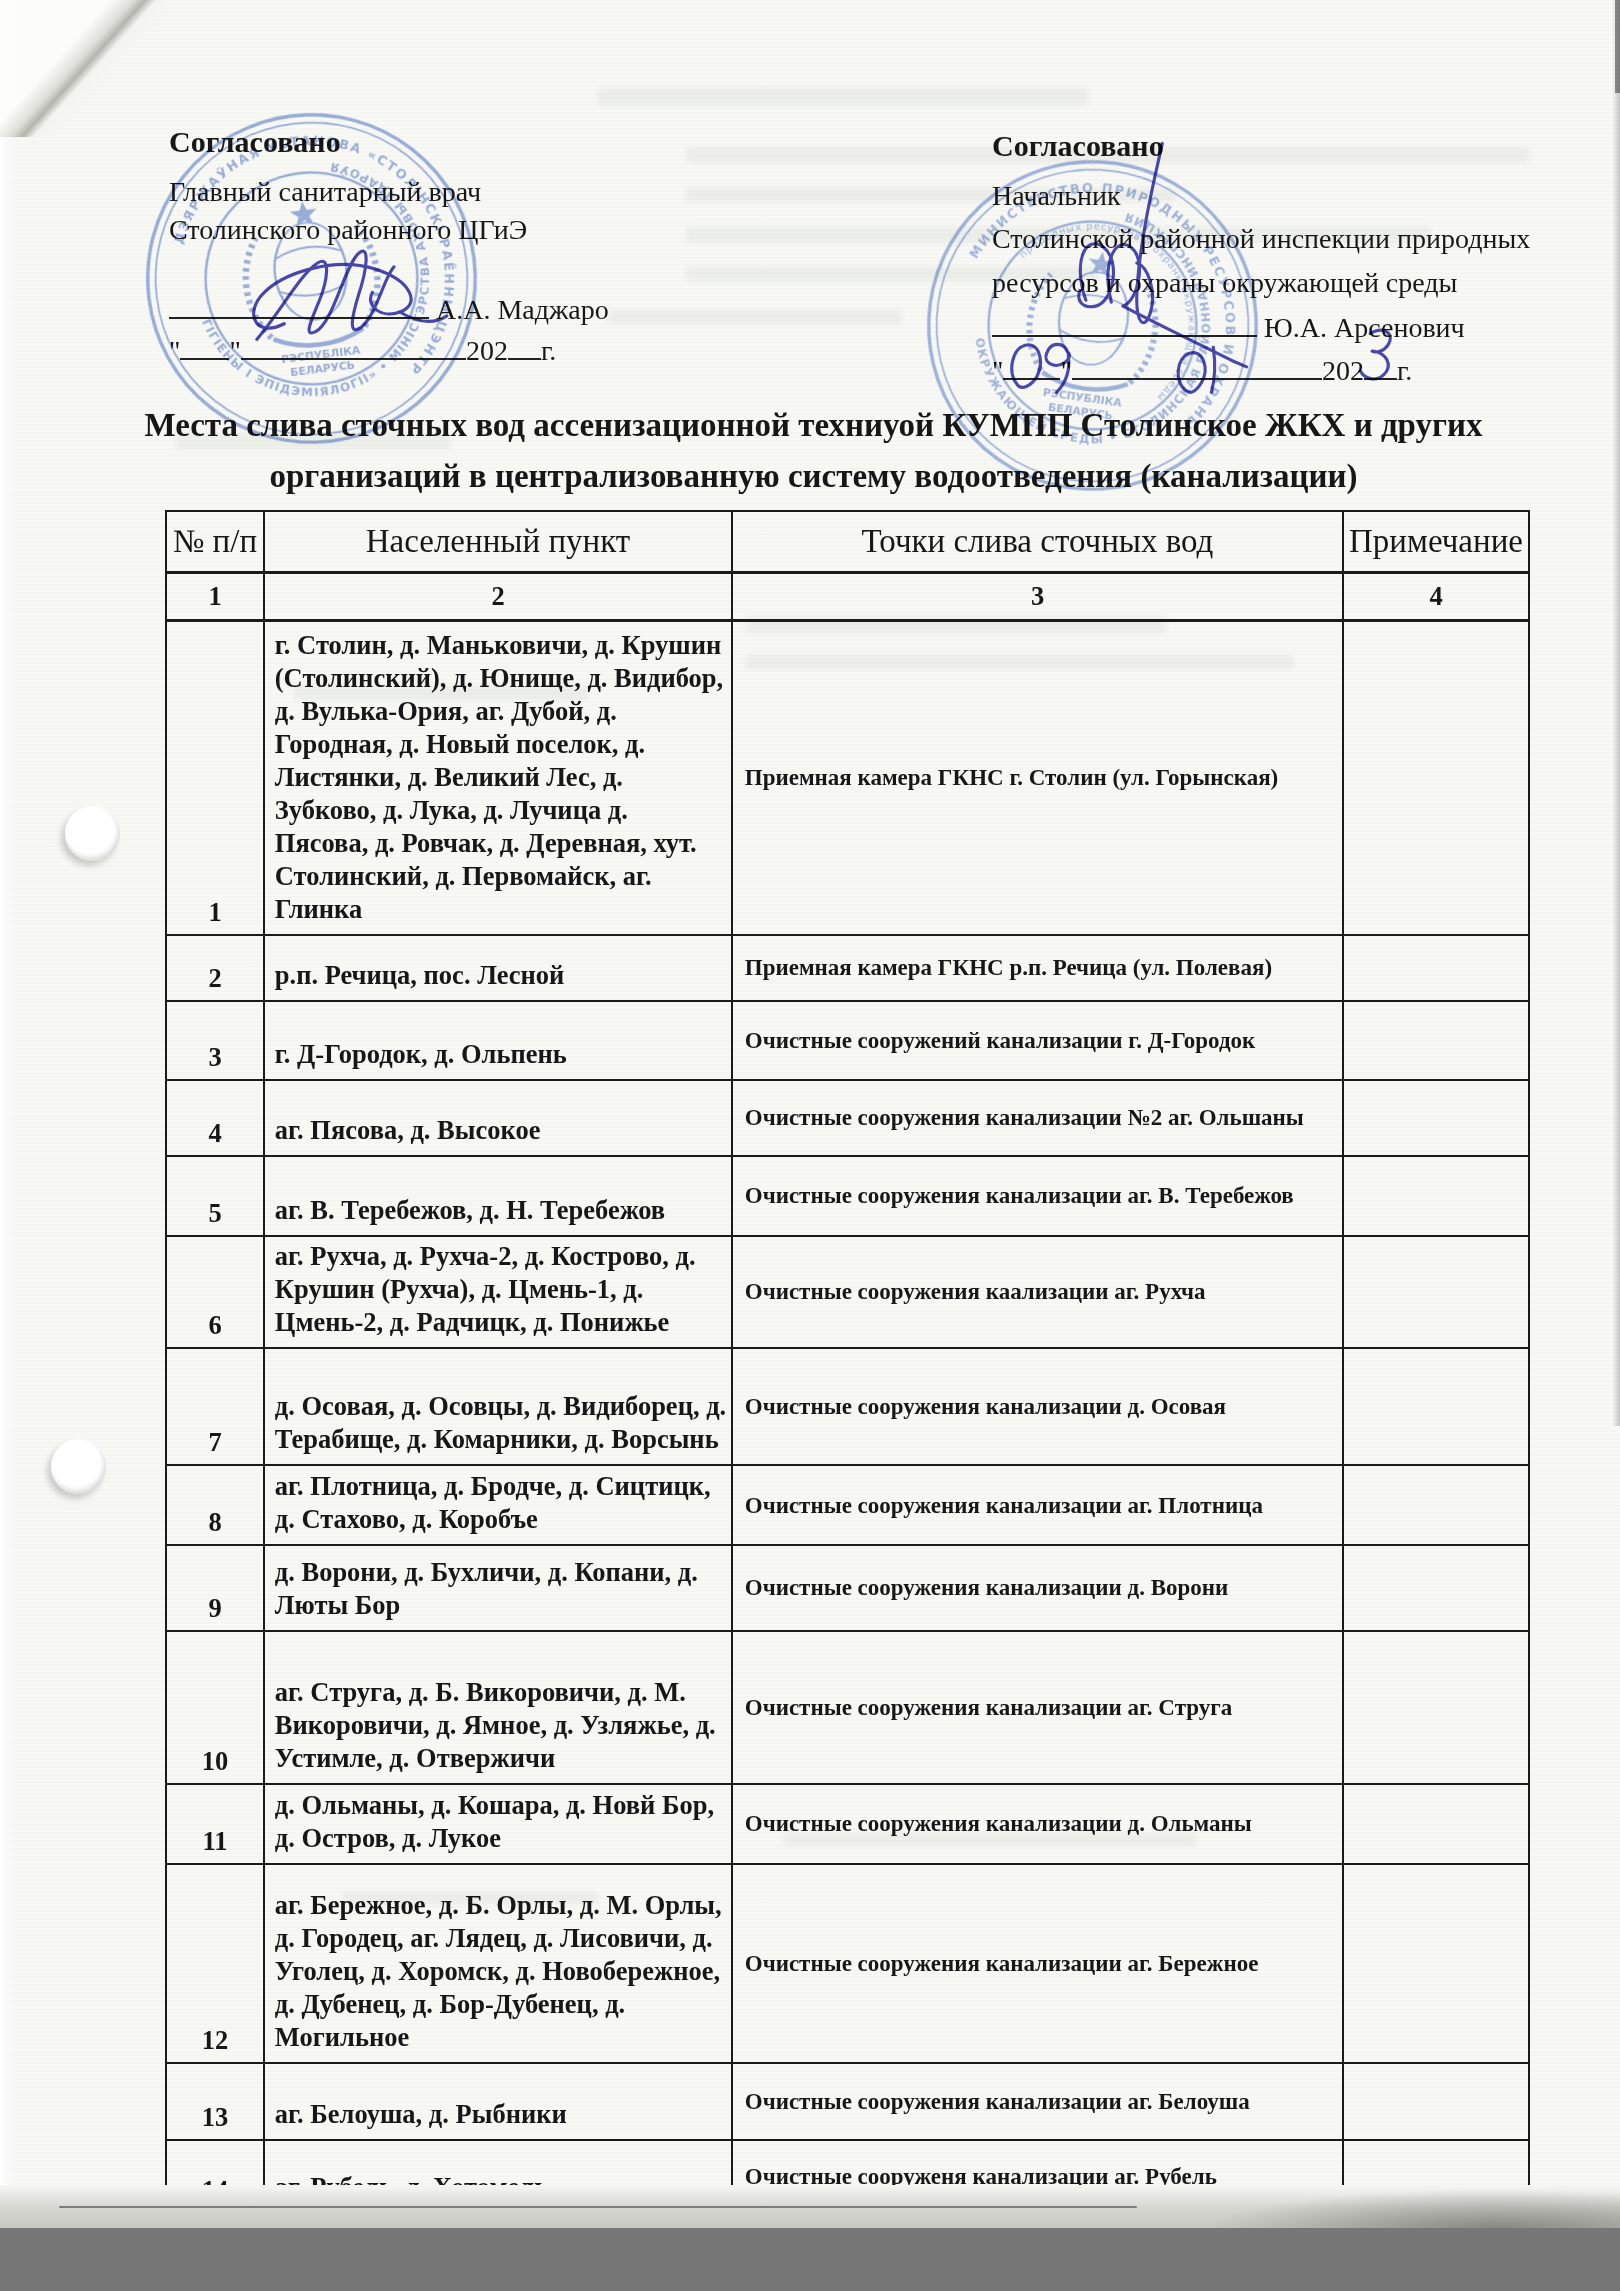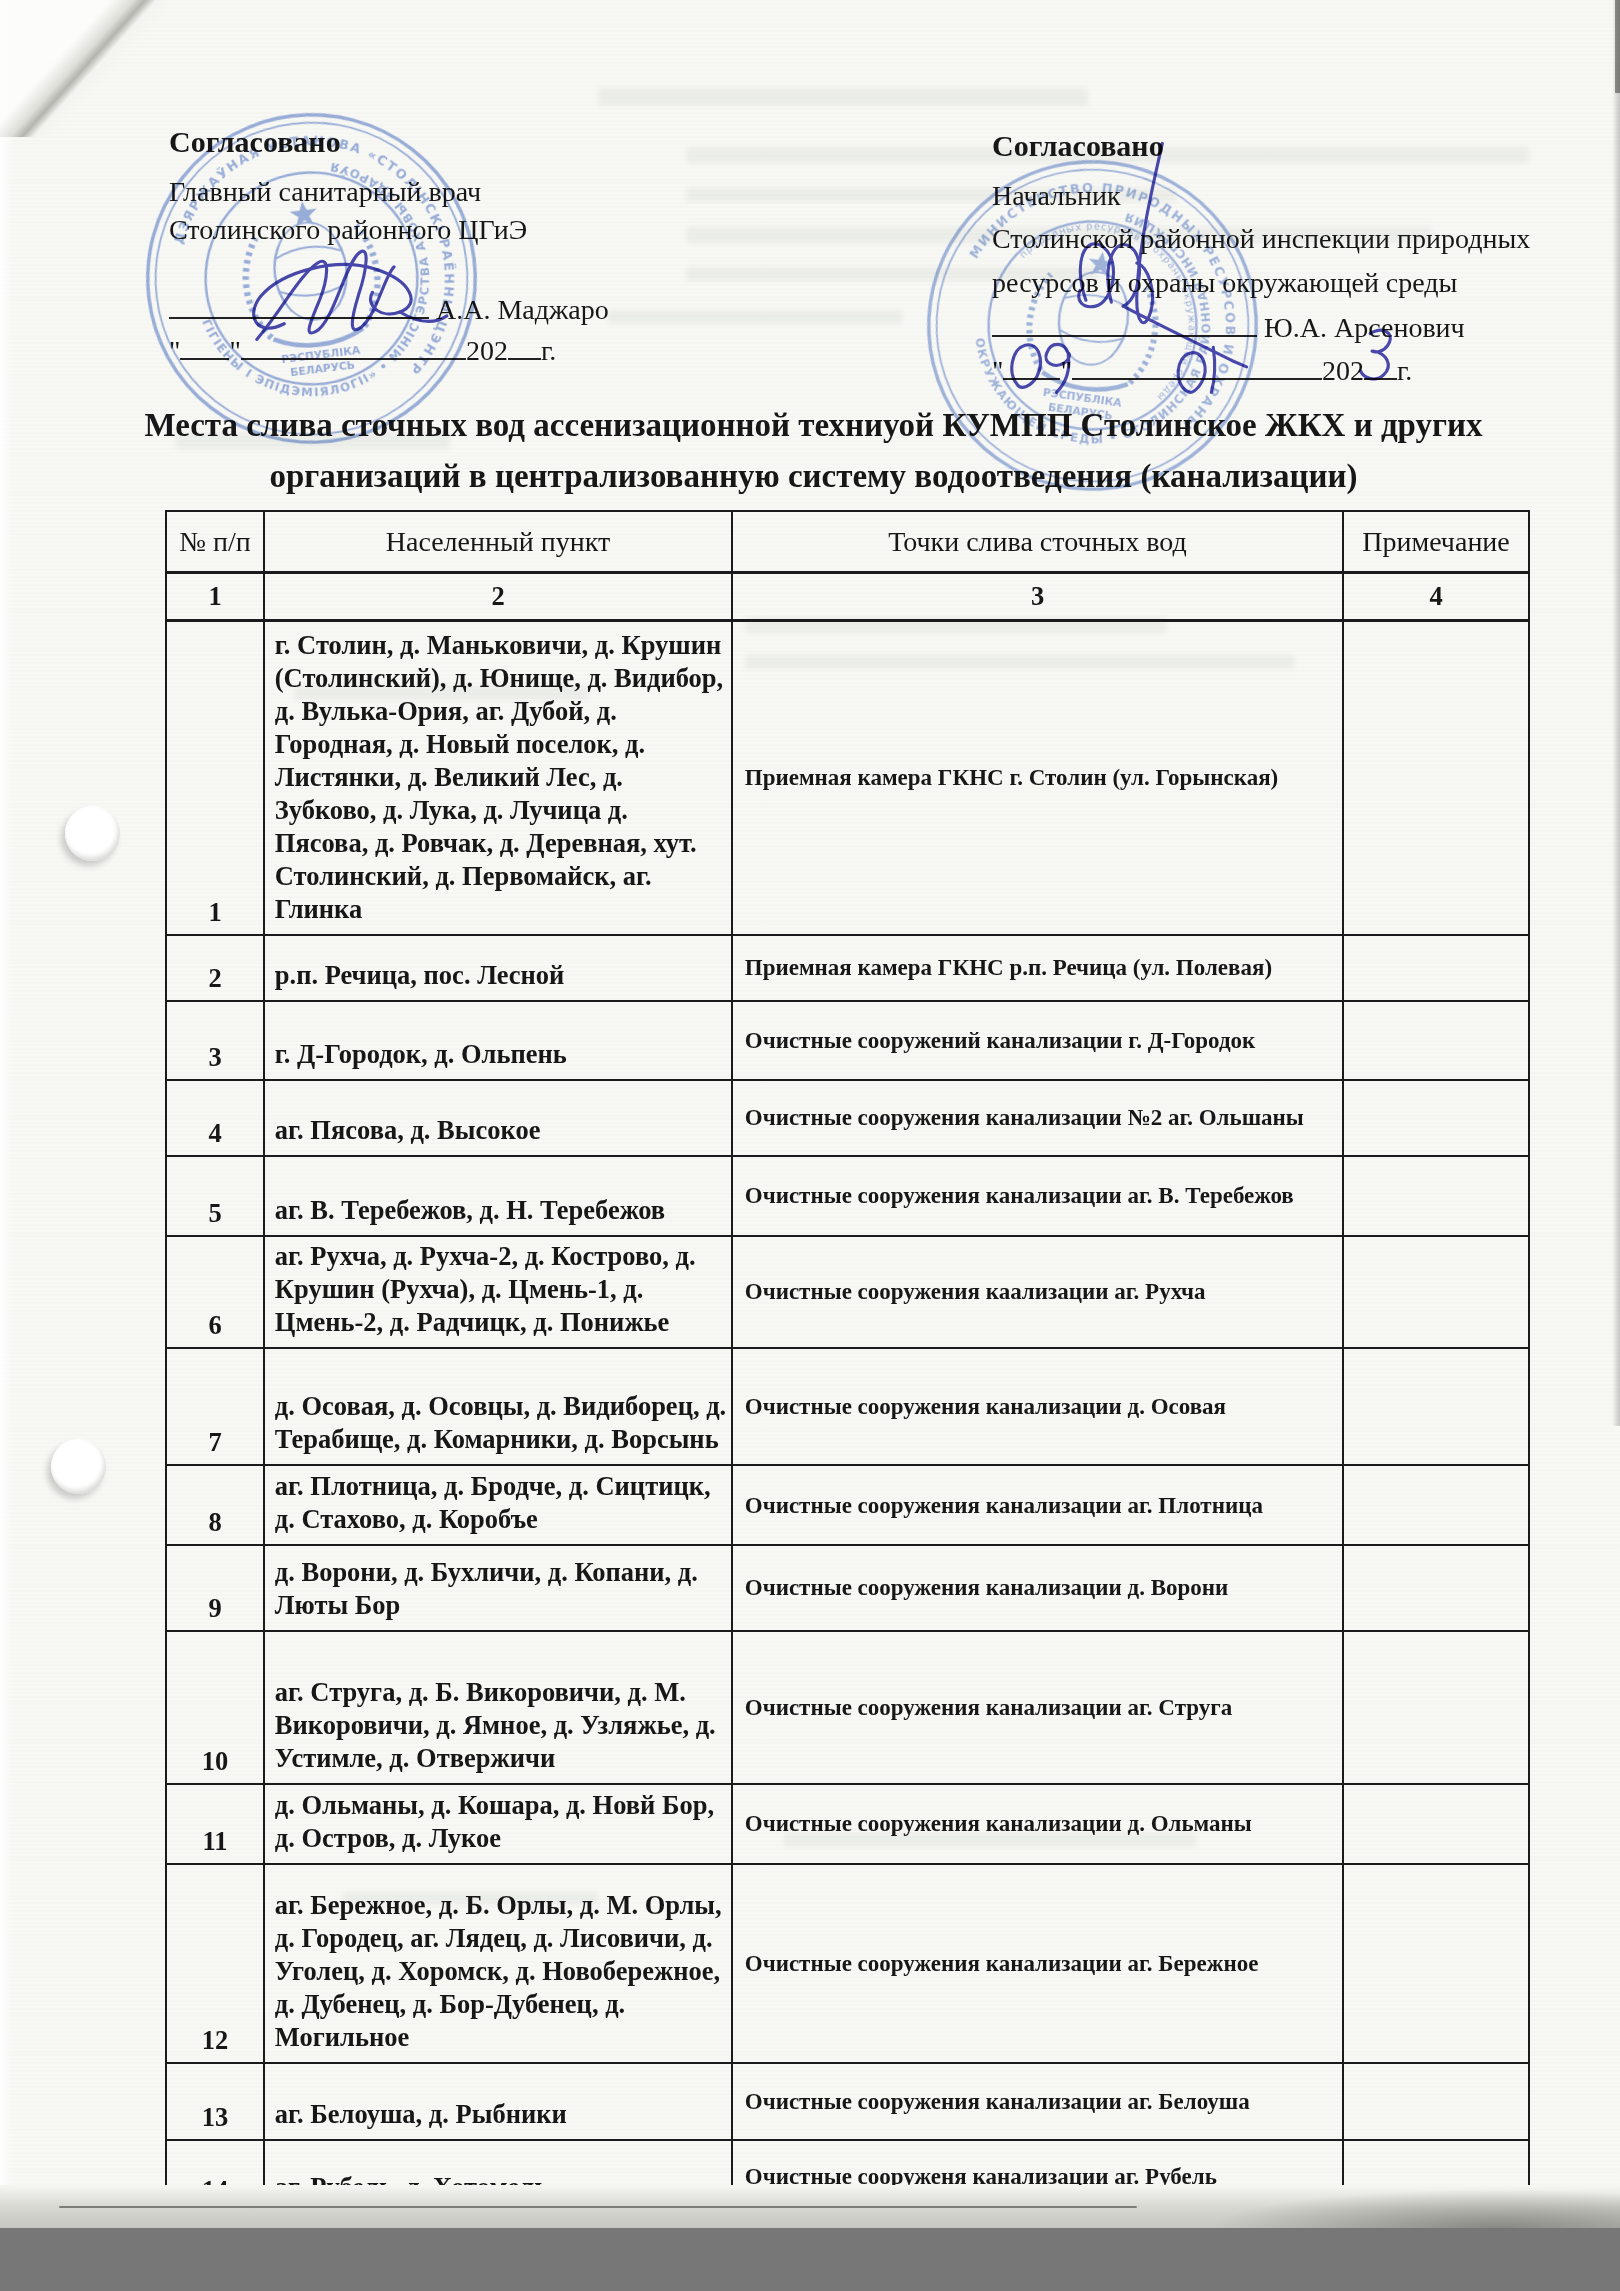--- a/index.html
+++ b/index.html
@@ -15,21 +15,21 @@
   .ap-line{font-weight:400;font-size:28px;z-index:2;white-space:nowrap;}
   .blank{display:inline-block;height:4.9px;border-bottom:2px solid #222;vertical-align:baseline;}
   .w50{width:49px}.w58{width:57px}.w230{width:225px}.w255{width:250px}.w265{width:260px}.w270{width:265px}.w34{width:33px}
   
   .title{left:137px;top:400px;width:1353px;text-align:center;font-weight:700;font-size:33px;line-height:51px;z-index:2;}
   
   #tbl-wrap{left:165px;top:510px;z-index:2;}
   table{border-collapse:collapse;table-layout:fixed;width:1362px;background:transparent;}
   td{border:2px solid #1b1b1b;overflow:hidden;}
   table{border:2.9px solid #1b1b1b;}
-  tr.hdr td{border-bottom-width:3.9px;height:57px;font-size:28px;font-weight:400;text-align:center;vertical-align:middle;}
+  tr.hdr td{border-bottom-width:3.9px;height:57px;font-size:33px;font-weight:400;text-align:center;vertical-align:middle;}
   tr.numrow td{border-bottom-width:3.9px;height:43px;font-size:26.5px;font-weight:700;text-align:center;vertical-align:middle;}
   td.c1{text-align:center;vertical-align:bottom;padding-bottom:5.9px;font-weight:700;font-size:26.5px;}
   td.c2{vertical-align:bottom;padding:3.9px 3.9px 7.8px 9.8px;font-weight:700;font-size:26.5px;line-height:33px;}
   td.c3{vertical-align:middle;padding:3.9px 5.9px 3.9px 11.8px;font-weight:700;font-size:23px;line-height:31px;}
   td.c4{}
   tr.r1{height:314px}tr.r2{height:66px}tr.r3{height:79px}tr.r4{height:76px}tr.r5{height:80px}
   tr.r6{height:106px}tr.r7{height:117px}tr.r8{height:76px}tr.r9{height:86px}tr.r10{height:153px}
   tr.r11{height:72px}tr.r12{height:199px}tr.r13{height:77px}tr.r14{height:73px}
   
   .stamp{z-index:3;mix-blend-mode:multiply;filter:blur(0.4px);}

